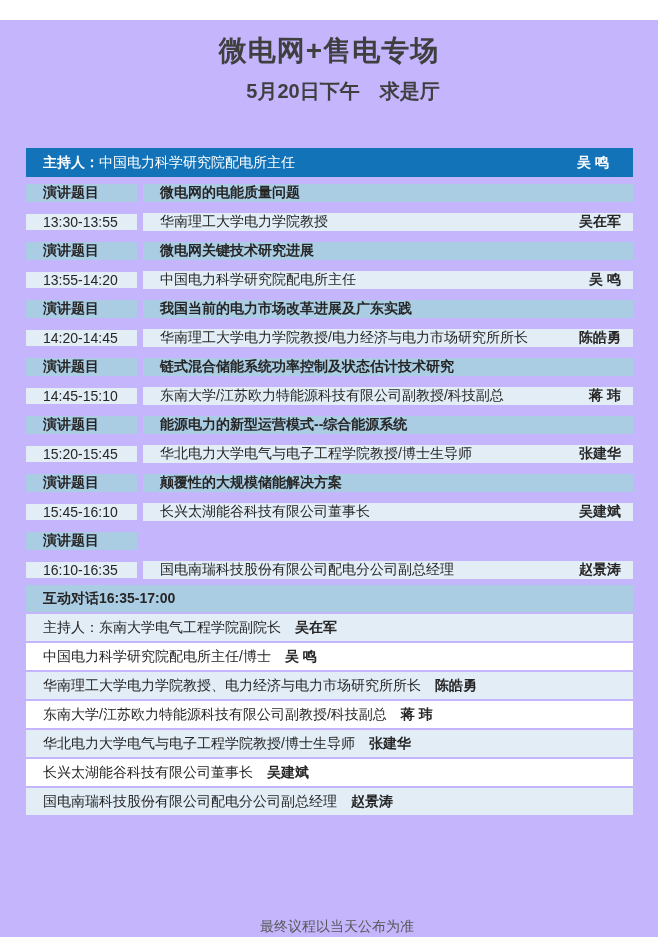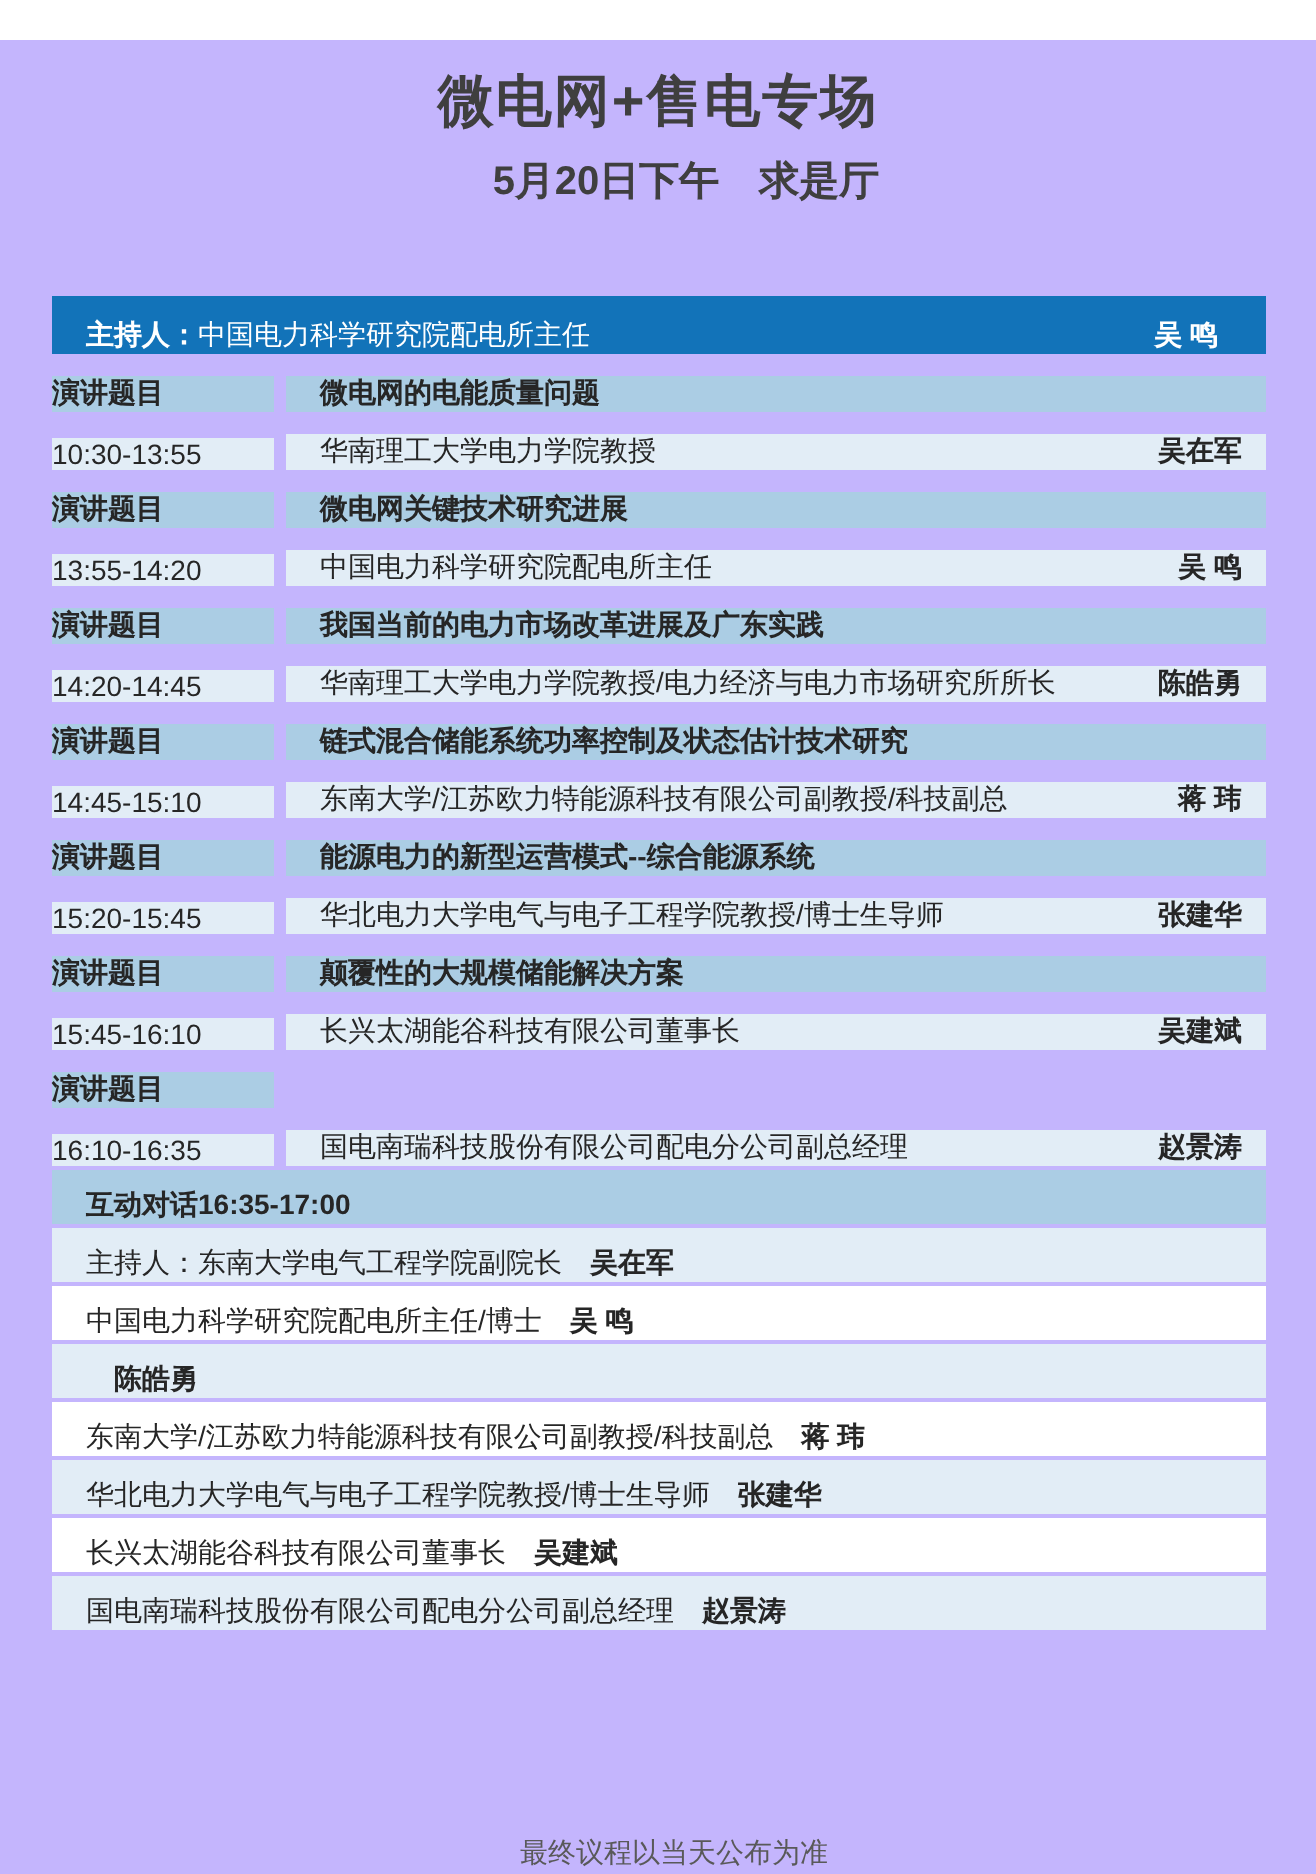--- a/index.html
+++ b/index.html
@@ -28,29 +28,30 @@
     line-height: 26px;
     font-weight: bold;
     color: #3f3f3f;
     padding-left: 28px;
   }
   .agenda { margin: 44px 25px 0 26px; }
   .row {
     display: flex;
     height: 27px;
     margin-bottom: 2px;
-    align-items: flex-end;
+    align-items: center;
     font-size: 14px;
     color: #262626;
   }
   .row.tall { height: 29px; }
   .c1 {
     width: 111px;
     display: flex;
     align-items: center;
+    padding-left: 17px;
     box-sizing: border-box;
     flex-shrink: 0;
   }
   .gapcol { width: 6px; flex-shrink: 0; background: #ffffff; }
   .c2 {
     flex: 1;
     display: flex;
     align-items: center;
     padding-left: 17px;
     padding-right: 12px;
@@ -97,21 +98,21 @@
         <span class="bold name-gap">吴 鸣</span>
       </div>
     </div>
 
     <div class="row">
       <div class="c1 bold bg-mid">演讲题目</div>
       <div class="gapcol"></div>
       <div class="c2 bold bg-mid">微电网的电能质量问题</div>
     </div>
     <div class="row">
-      <div class="c1 bg-light">10:30-13:55</div>
+      <div class="c1 bg-light">13:30-13:55</div>
       <div class="gapcol"></div>
       <div class="c2 split bg-light">
         <span>华南理工大学电力学院教授</span>
         <span class="bold name-gap">吴在军</span>
       </div>
     </div>
 
     <div class="row">
       <div class="c1 bold bg-mid">演讲题目</div>
       <div class="gapcol"></div>
@@ -207,20 +208,21 @@
       </div>
     </div>
     <div class="row bg-white">
       <div class="full">
         <span>中国电力科学研究院配电所主任/博士</span>
         <span class="bold name-gap">吴 鸣</span>
       </div>
     </div>
     <div class="row bg-light">
       <div class="full">
+        <span>华南理工大学电力学院教授、电力经济与电力市场研究所所长</span>
         <span class="bold name-gap">陈皓勇</span>
       </div>
     </div>
     <div class="row bg-white">
       <div class="full">
         <span>东南大学/江苏欧力特能源科技有限公司副教授/科技副总</span>
         <span class="bold name-gap">蒋 玮</span>
       </div>
     </div>
     <div class="row bg-light">

